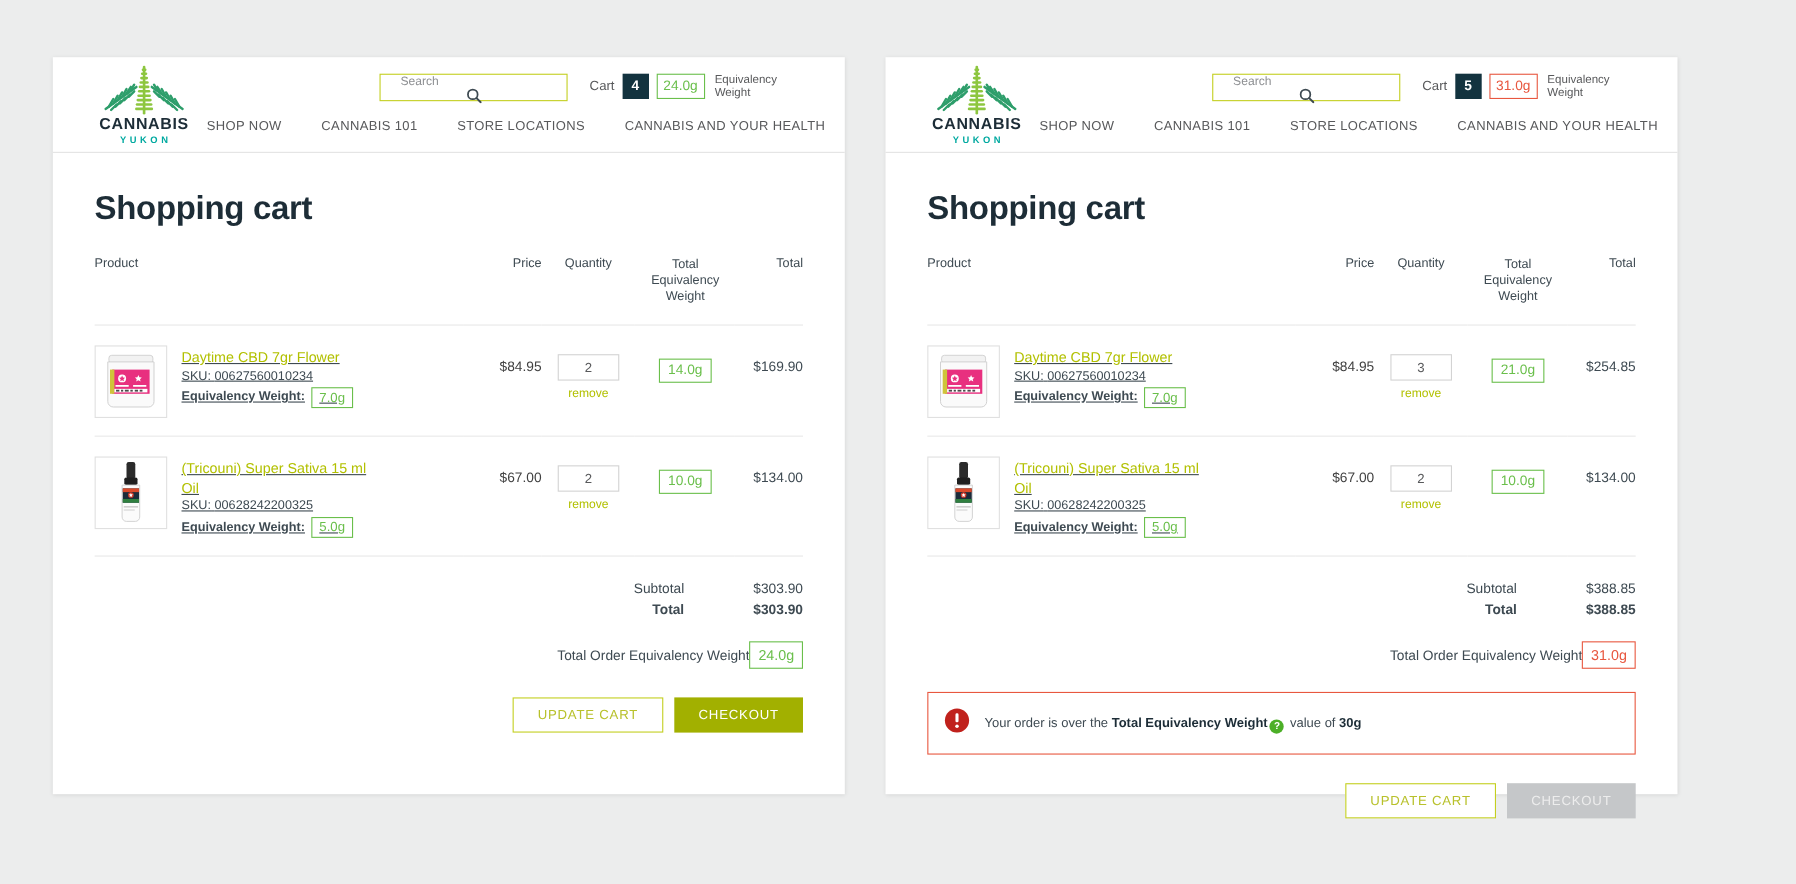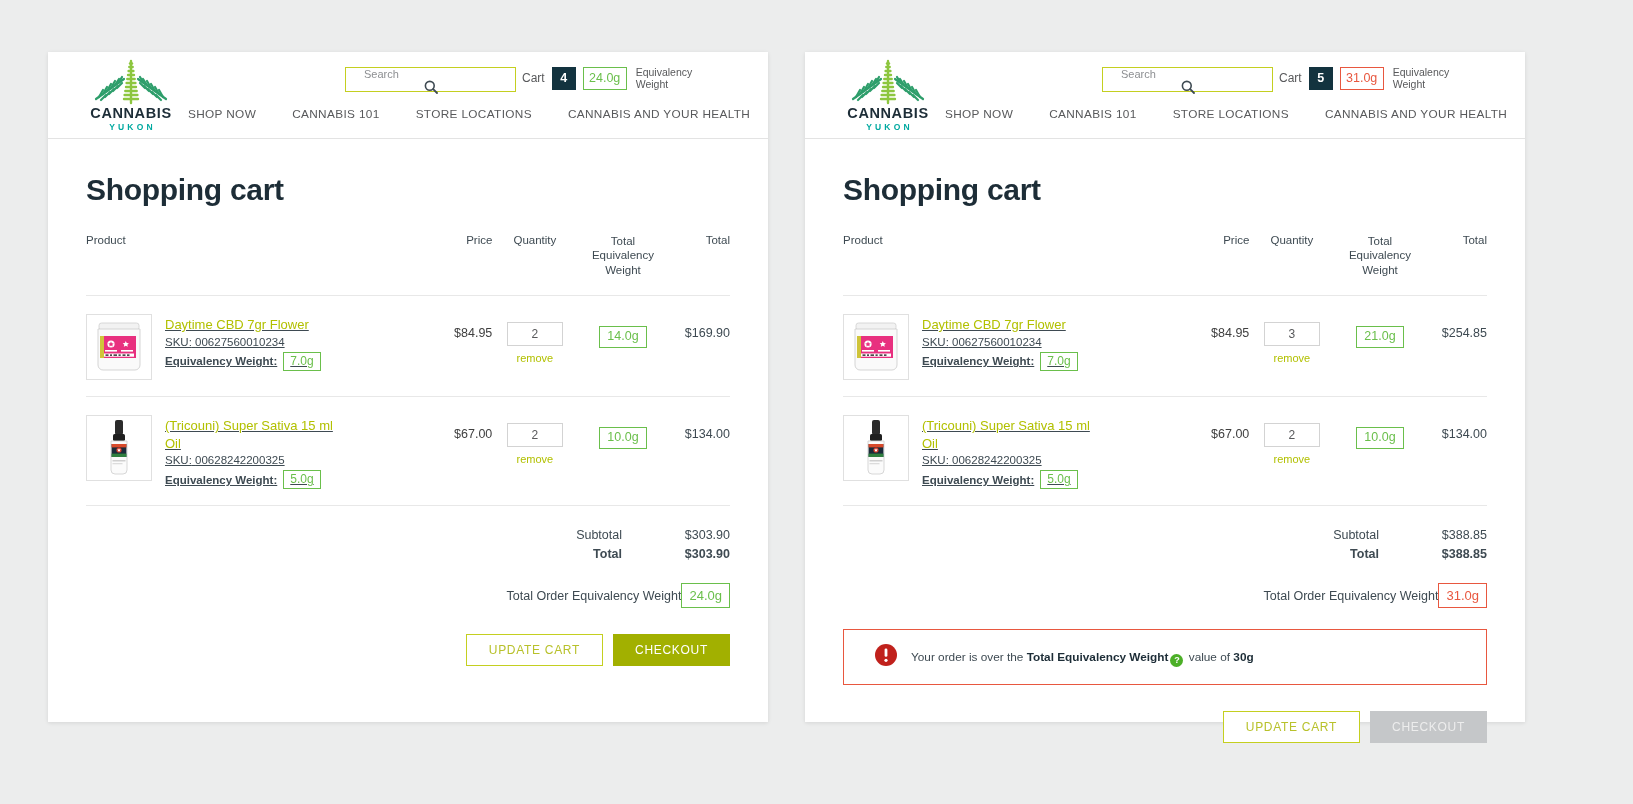--- a/index.html
+++ b/index.html
@@ -56,21 +56,21 @@
   .search-input::placeholder { color: #8d8f92; }
   .search-btn {
     width: 26px; height: 100%;
     border: 0; background: transparent; cursor: pointer;
     display: flex; align-items: center; justify-content: center;
     padding: 0;
   }
   .search-btn svg { display: block; }
 
   .cart-area {
-    position: absolute; left: 474px; top: 14px;
+    position: absolute; left: 488px; top: 14px;
     display: flex; align-items: center; gap: 7px;
   }
   .cart-label { font-size: 12px; color: #58595b; }
   .cart-count {
     min-width: 24px; height: 23px;
     background: #13333f; color: #fff;
     font-size: 12.5px; font-weight: bold;
     display: flex; align-items: center; justify-content: center;
     padding: 0 5px;
   }
@@ -192,21 +192,21 @@
     border: 1.5px solid #6abf4b; color: #6abf4b; background: #fff;
     font-size: 13px; padding: 4px 7px;
   }
   .order-eqw-badge.over { border-color: #e8573f; color: #e8573f; }
 
   
   .warn-box {
     margin-top: 21px;
     border: 1.6px solid #e8573f;
     background: #fff;
-    padding: 13px 16px 13px 30px;
+    padding: 13px 16px 13px 14px;
     display: flex; align-items: center; gap: 13px;
   }
   .warn-icon { flex: 0 0 24px; }
   .warn-text { font-size: 11.8px; color: #3e4a52; line-height: 1.6; }
   .warn-text b { font-weight: bold; color: #1d2d37; }
   .help-dot {
     display: inline-block; vertical-align: -2px;
     width: 13px; height: 13px; border-radius: 50%;
     background: #4caf27; color: #fff;
     font-size: 9px; font-weight: bold;

